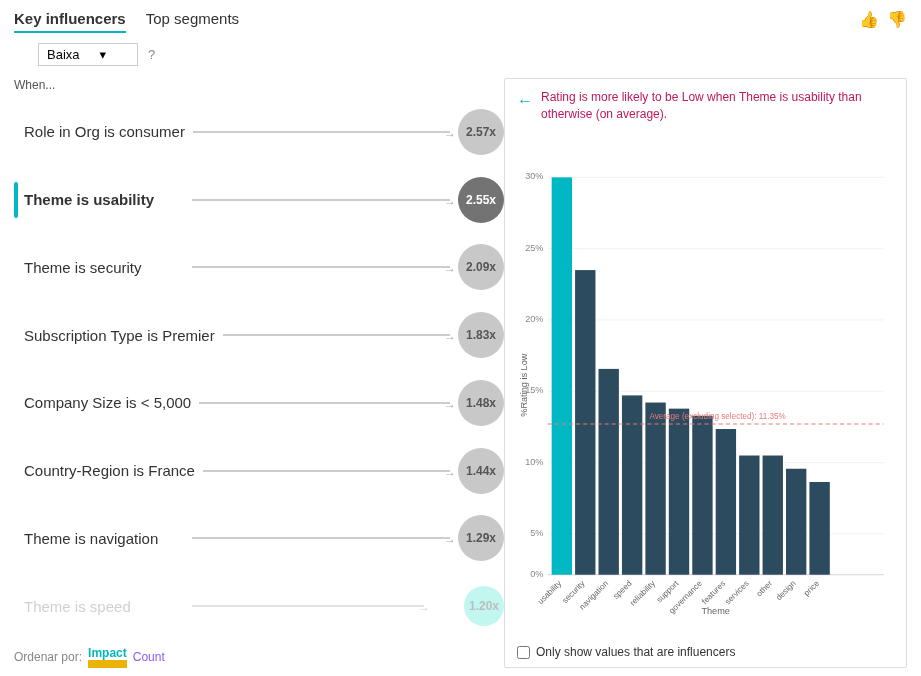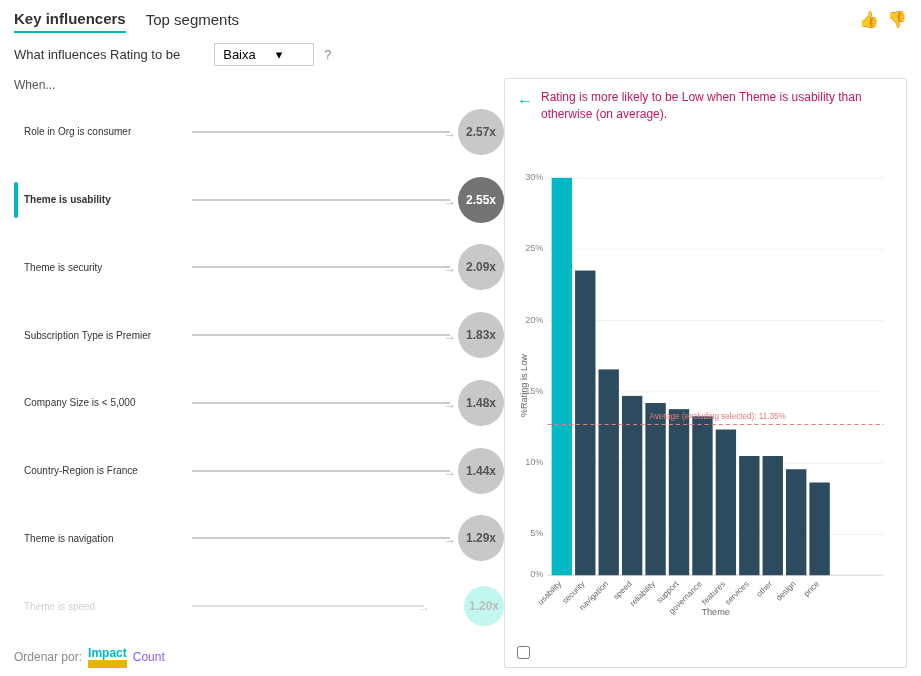--- a/index.html
+++ b/index.html
@@ -17,21 +17,21 @@
       background: #fff;
       display: flex;
       flex-direction: column;
       padding: 10px 14px 8px 14px;
     }
     
     .tabs {
       display: flex;
       gap: 20px;
       margin-bottom: 10px;
-      align-items: center;
+      align-items: flex-start;
       position: relative;
     }
     .tab {
       font-size: 15px;
       color: #333;
       cursor: pointer;
       padding-bottom: 4px;
     }
     .tab.active {
       color: #333;
@@ -131,21 +131,21 @@
       background: #00b8c4;
       margin-right: 6px;
       border-radius: 2px;
       flex-shrink: 0;
     }
     .item-left-spacer {
       width: 10px;
       flex-shrink: 0;
     }
     .item-label {
-      font-size: 10px;
+      font-size: 15px;
       color: #333;
       min-width: 160px;
       max-width: 200px;
     }
     .item-label.faded {
       color: #aaa;
     }
     .item-line-area {
       flex: 1;
       position: relative;
@@ -274,21 +274,20 @@
   <div class="tabs">
     <div class="tab active">Key influencers</div>
     <div class="tab">Top segments</div>
     <div class="tab-icons">
       <span class="tab-icon-btn">👍</span>
       <span class="tab-icon-btn">👎</span>
     </div>
   </div>
 
   <div class="filter-row">
-    <span class="filter-label">What influences Rating to be</span>
     <div class="filter-select">
       <span>Baixa</span>
       <span>▾</span>
     </div>
     <span class="filter-help">?</span>
   </div>
 
   <div class="main-content">
 
     <div class="left-panel">
@@ -446,16 +445,17 @@
             <text x="274" y="415" font-size="8" fill="#666" transform="rotate(-45,274,415)" text-anchor="end">design</text>
             <text x="297" y="415" font-size="8" fill="#666" transform="rotate(-45,297,415)" text-anchor="end">price</text>
 
             <text x="195" y="445" font-size="9" fill="#666" text-anchor="middle">Theme</text>
           </svg>
         </div>
       </div>
 
       <div class="right-footer">
         <input type="checkbox" id="influencers-only" style="">
+        <label for="influencers-only">Only show values that are influencers</label>
       </div>
     </div>
   </div>
 </div>
 
 </body></html>

